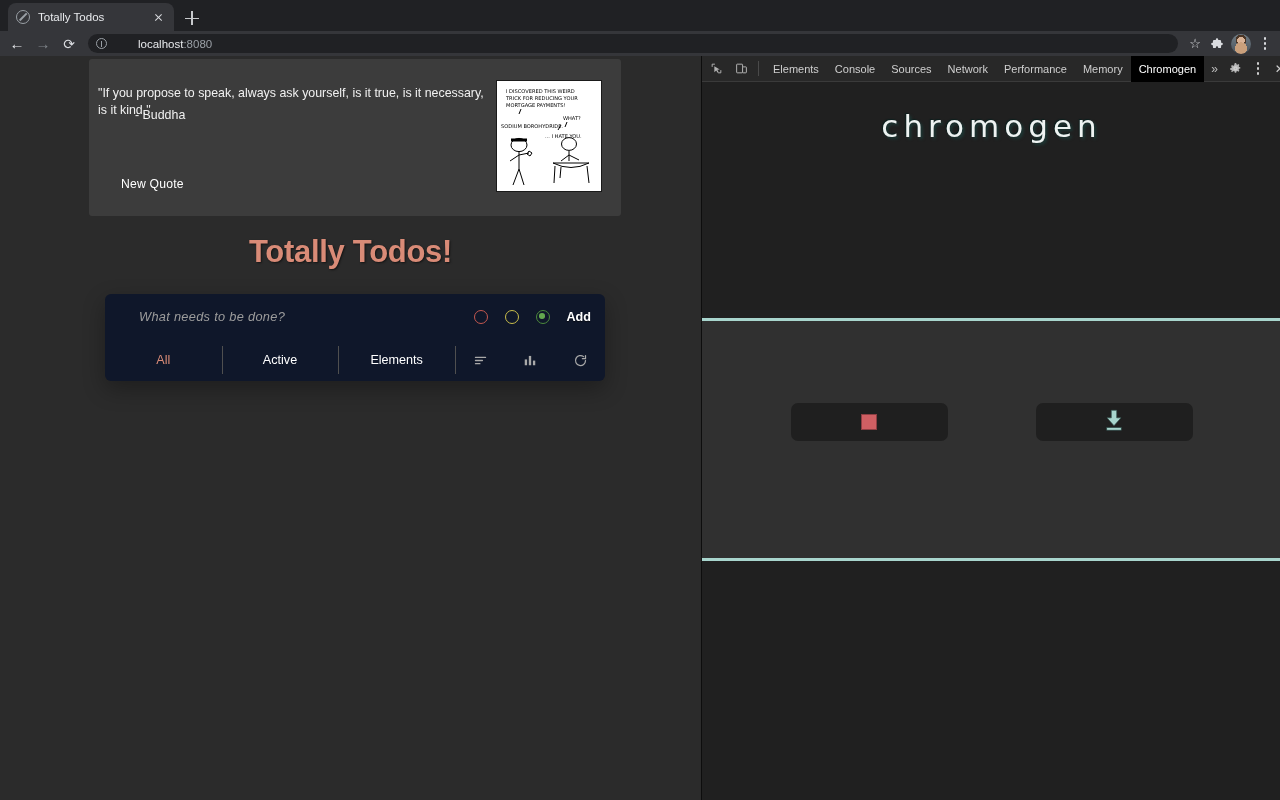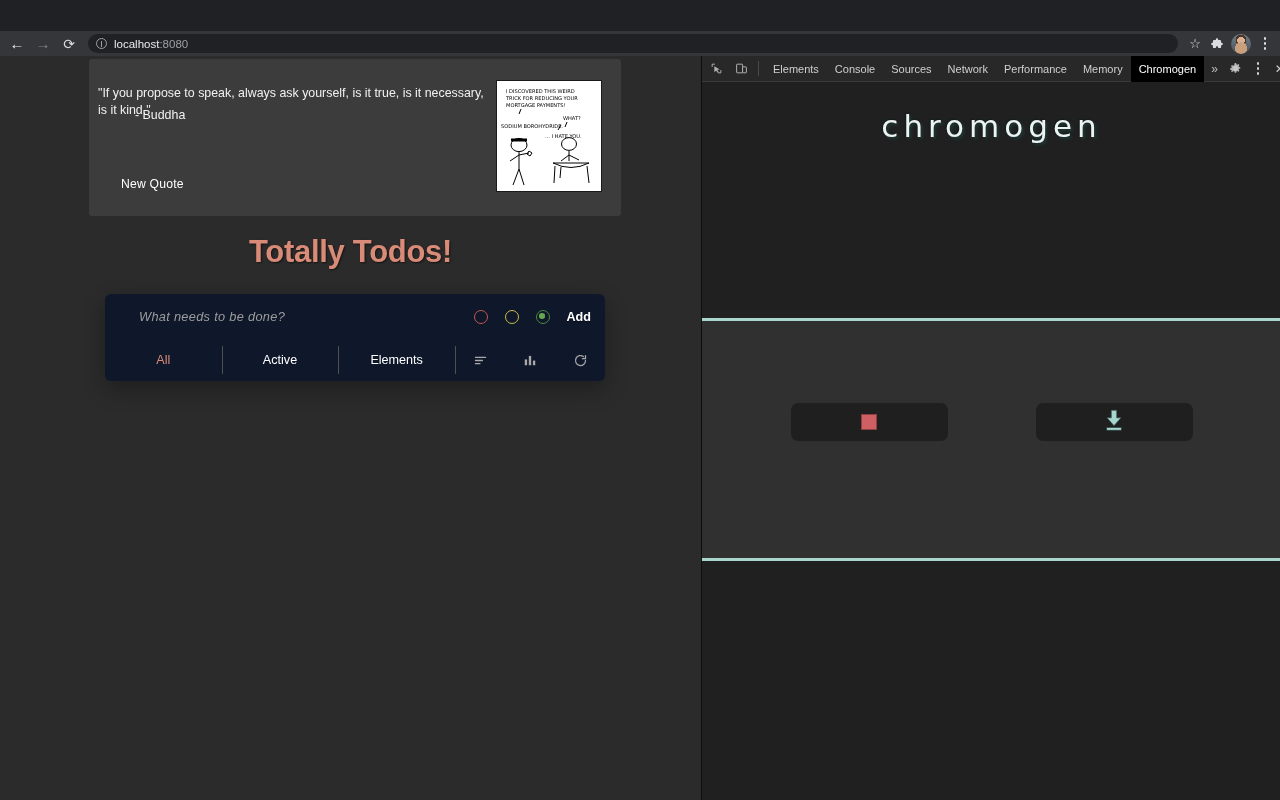--- a/index.html
+++ b/index.html
@@ -110,20 +110,21 @@
 
   .omnibox {
     flex: 1 1 auto;
     height: 19px;
     margin: 0 6px 0 6px;
     background: #202124;
     border-radius: 10px;
     display: flex; align-items: center;
     padding: 0 8px;
     max-width: 1090px;
+    gap: 24px;
   }
   .omnibox-icon {
     width: 11px; height: 11px;
     flex: 0 0 11px;
     border: 1.1px solid #9aa0a6;
     border-radius: 50%;
     position: relative;
     margin-right: 7px;
   }
   .omnibox-icon::after {
@@ -449,20 +450,28 @@
     background: #202020;
   }
 </style>
 </head>
 <body>
 
 <div id="app">
 
   <div class="browser-chrome">
 
+    <div class="tab-strip">
+      <div class="tab">
+        <span class="tab-favicon"></span>
+        <span class="tab-title">Totally Todos</span>
+        <span class="tab-close"></span>
+      </div>
+      <div class="new-tab-btn"></div>
+    </div>
 
     <div class="toolbar">
       <div class="nav-btn back">←</div>
       <div class="nav-btn fwd">→</div>
       <div class="nav-btn rel">⟳</div>
 
       <div class="omnibox">
         <span class="omnibox-icon"></span>
         <span class="omnibox-text"><span>localhost</span><span class="dim">:8080</span></span>
       </div>

